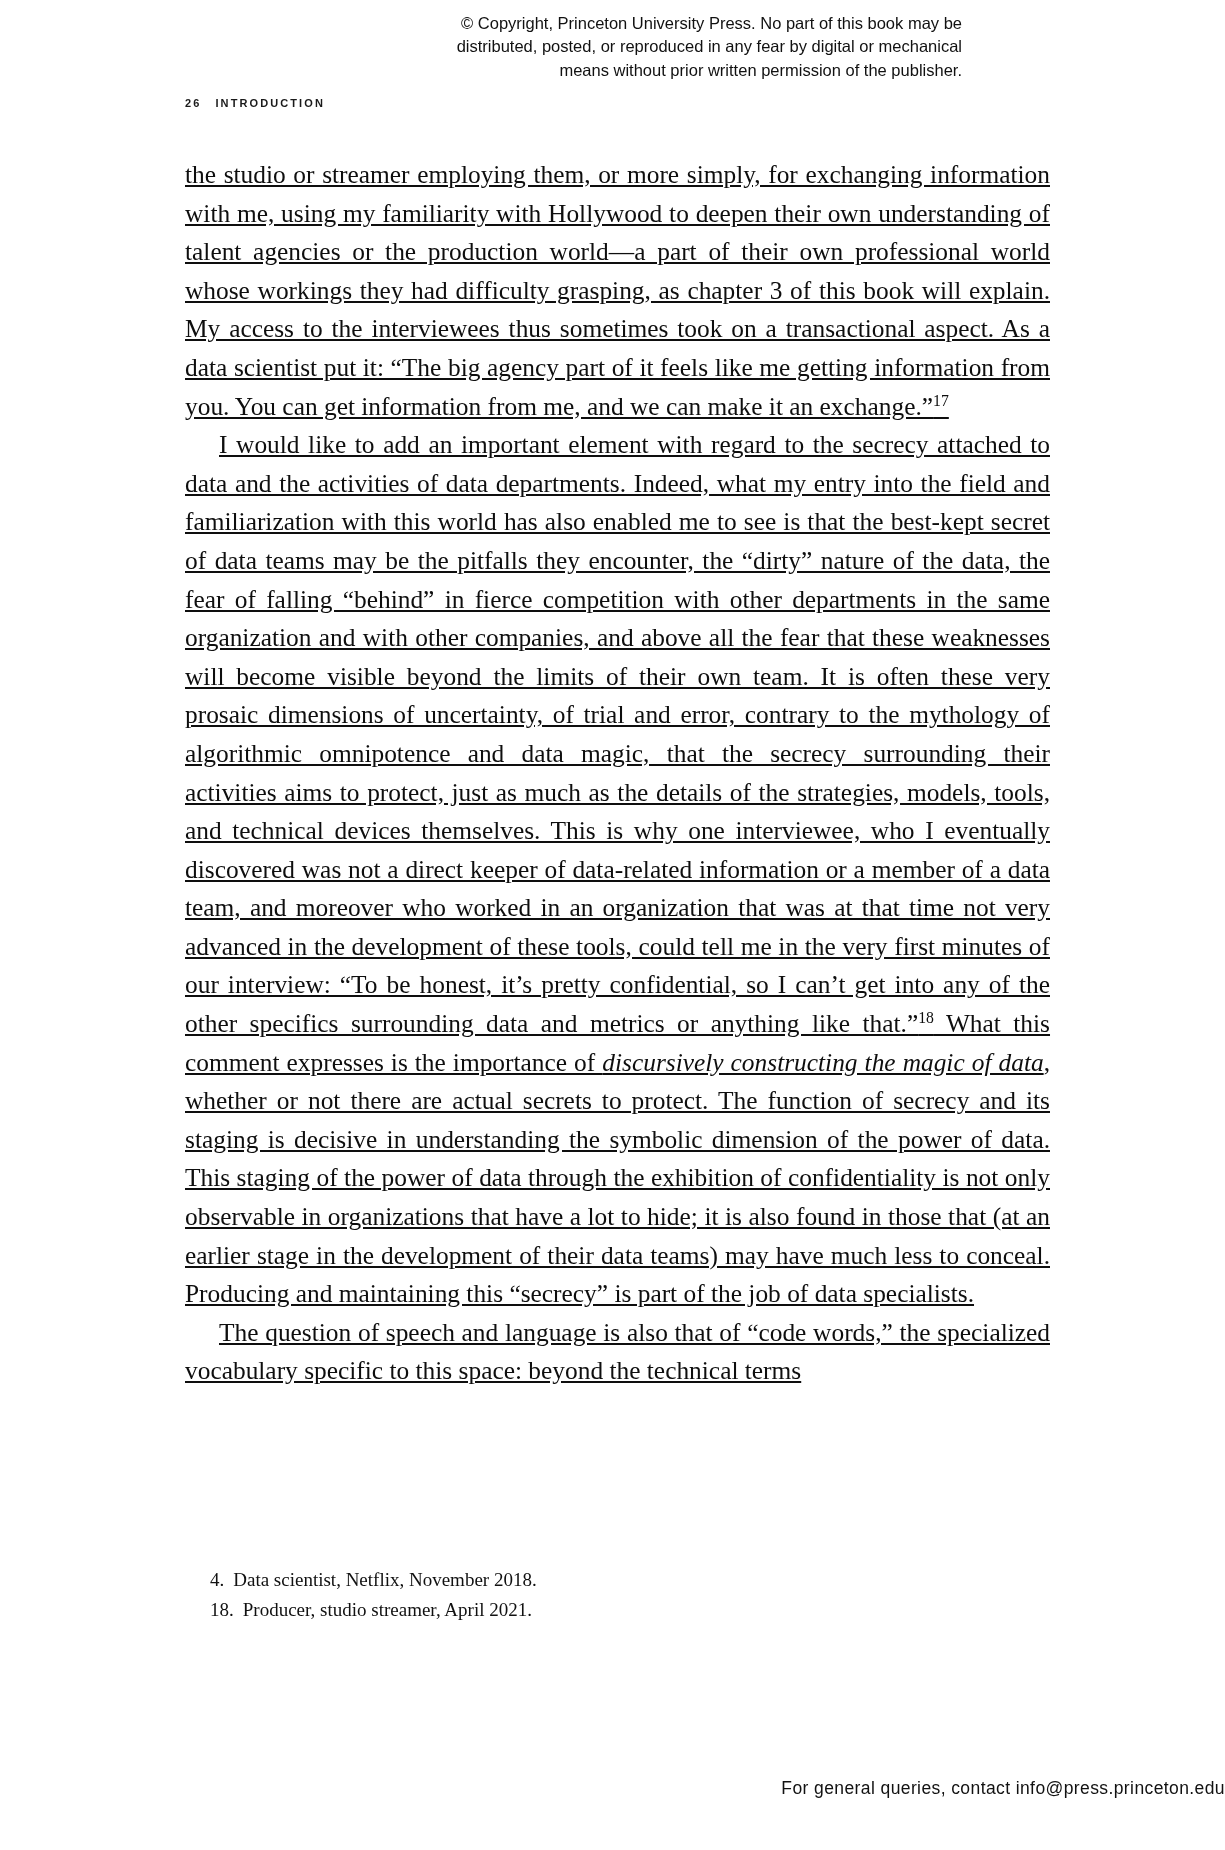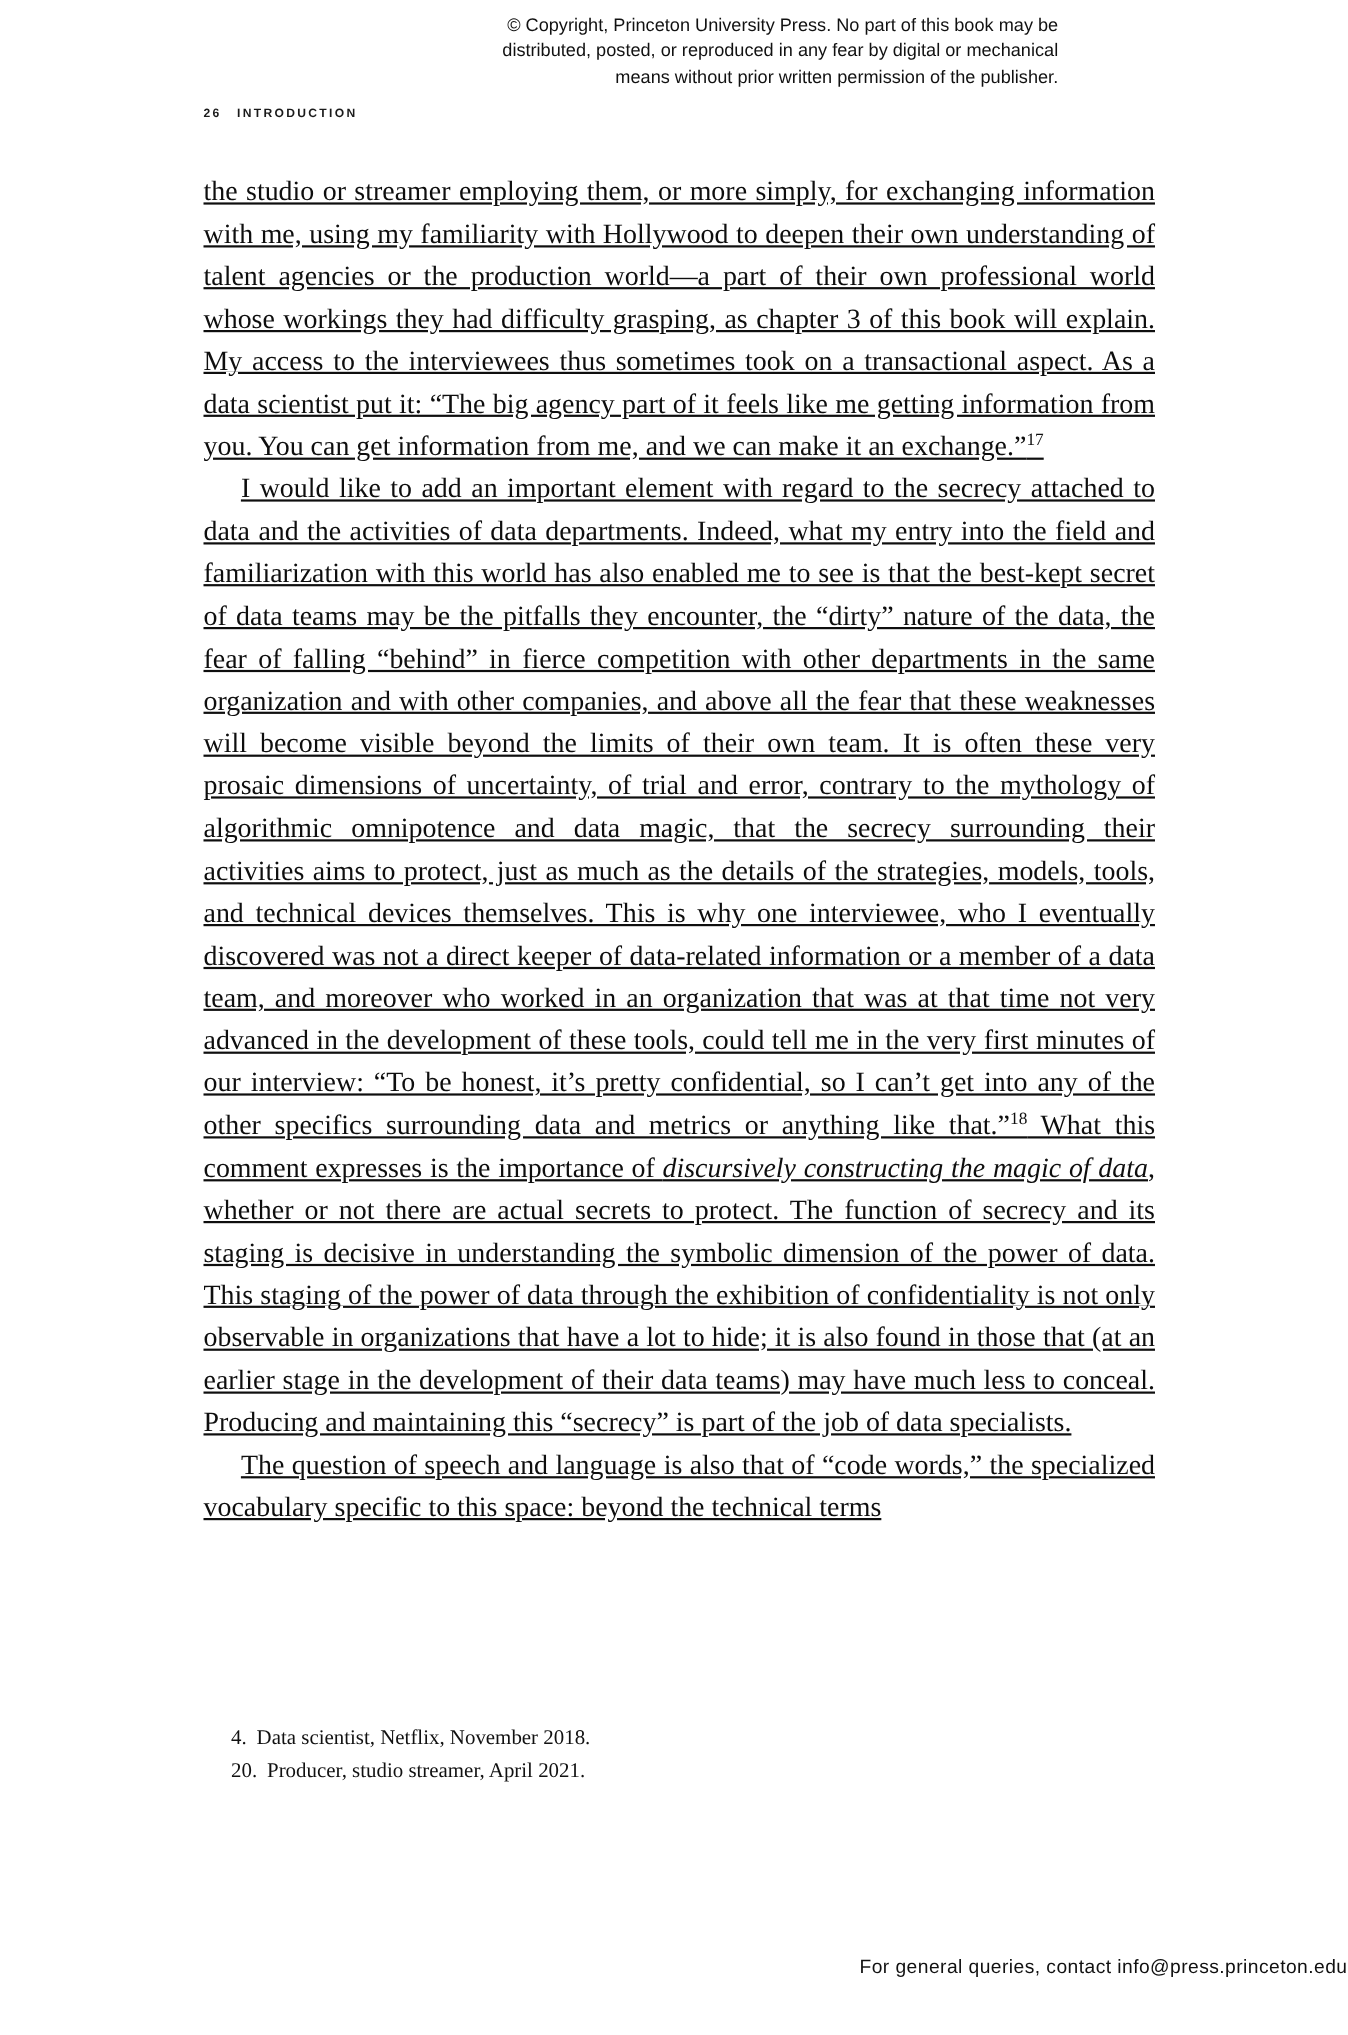--- a/index.html
+++ b/index.html
@@ -128,18 +128,18 @@
   </div>
 
   <div class="body-col">
     <p><span>the studio or streamer employing them, or more simply, for exchanging information with me, using my familiarity with Hollywood to deepen their own understanding of talent agencies or the production world—a part of their own professional world whose workings they had difficulty grasping, as chapter 3 of this book will explain. My access to the interviewees thus sometimes took on a transactional aspect. As a data scientist put it: “The big agency part of it feels like me getting information from you. You can get information from me, and we can make it an exchange.”</span><sup>17</sup></p>
     <p class="indent"><span>I would like to add an important element with regard to the secrecy attached to data and the activities of data departments. Indeed, what my entry into the field and familiarization with this world has also enabled me to see is that the best-kept secret of data teams may be the pitfalls they encounter, the “dirty” nature of the data, the fear of falling “behind” in fierce competition with other departments in the same organization and with other companies, and above all the fear that these weaknesses will become visible beyond the limits of their own team. It is often these very prosaic dimensions of uncertainty, of trial and error, contrary to the mythology of algorithmic omnipotence and data magic, that the secrecy surrounding their activities aims to protect, just as much as the details of the strategies, models, tools, and technical devices themselves. This is why one interviewee, who I eventually discovered was not a direct keeper of data-related information or a member of a data team, and moreover who worked in an organization that was at that time not very advanced in the development of these tools, could tell me in the very first minutes of our interview: “To be honest, it’s pretty confidential, so I can’t get into any of the other specifics surrounding data and metrics or anything like that.”</span><sup>18</sup><span> What this comment expresses is the importance of </span><i>discursively constructing the magic of data</i><span>, whether or not there are actual secrets to protect. The function of secrecy and its staging is decisive in understanding the symbolic dimension of the power of data. This staging of the power of data through the exhibition of confidentiality is not only observable in organizations that have a lot to hide; it is also found in those that (at an earlier stage in the development of their data teams) may have much less to conceal. Producing and maintaining this “secrecy” is part of the job of data specialists.</span></p>
     <p class="indent">The question of speech and language is also that of “code words,” the specialized vocabulary specific to this space: beyond the technical terms</p>
   </div>
 
   <div class="footnotes">
     <div class="footnote"><span class="num">4.</span><span>Data scientist, Netflix, November 2018.</span></div>
-    <div class="footnote"><span class="num">20.</span><span>Producer, studio streamer, April 2021.</span></div>
+    <div class="footnote"><span class="num">18.</span><span>Producer, studio streamer, April 2021.</span></div>
   </div>
 
   <div class="footer">For general queries, contact info@press.princeton.edu</div>
 
 </div>
 
 </body></html>

